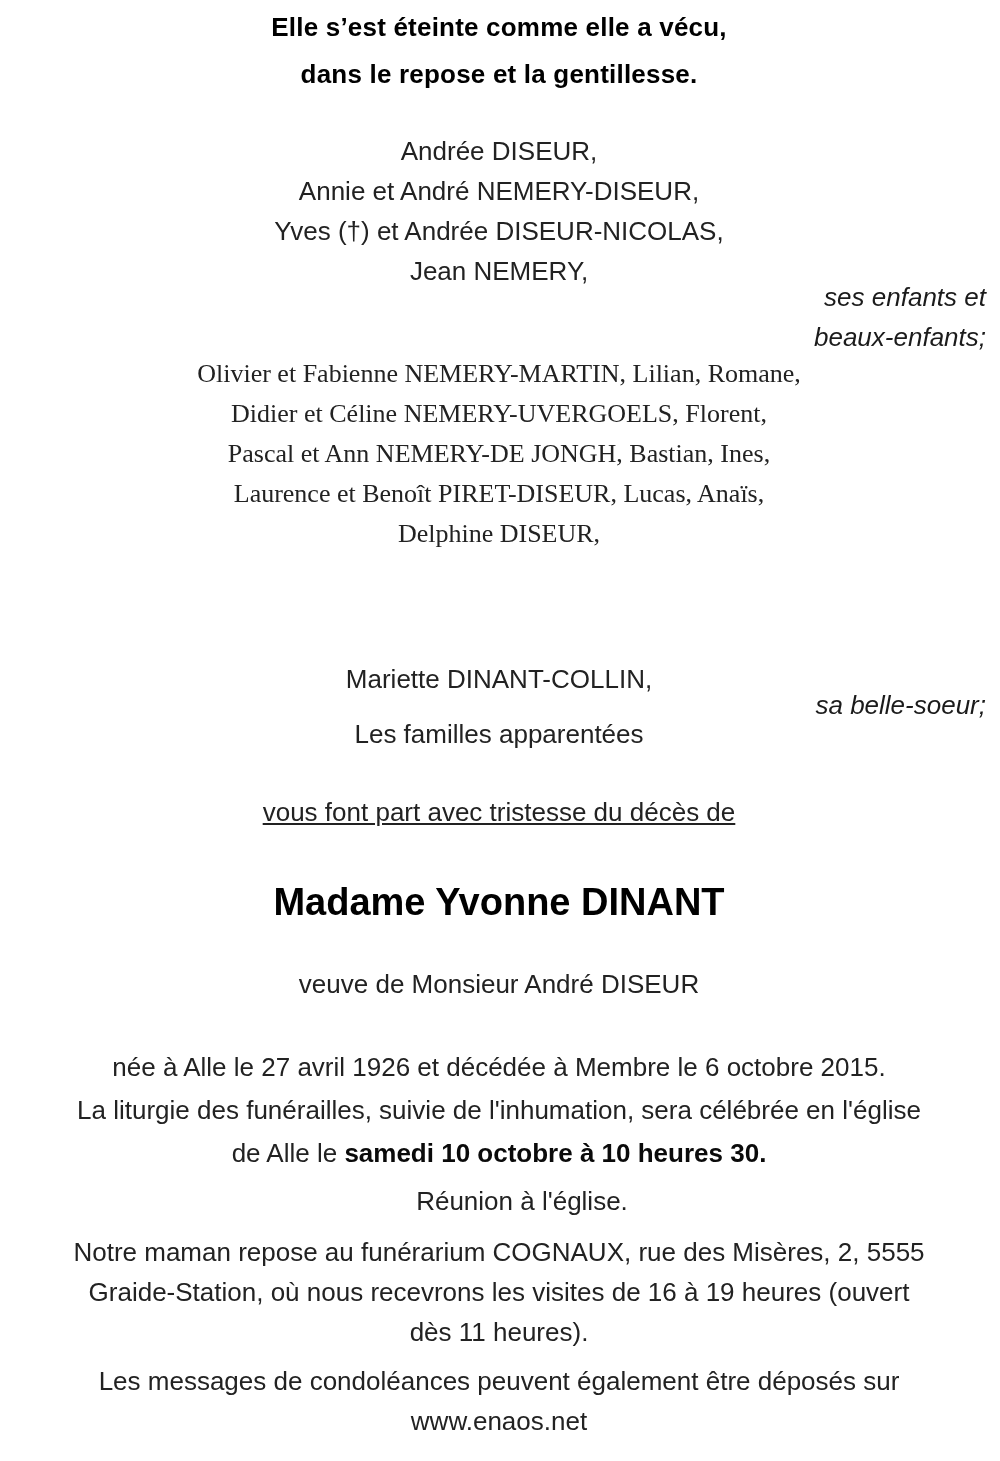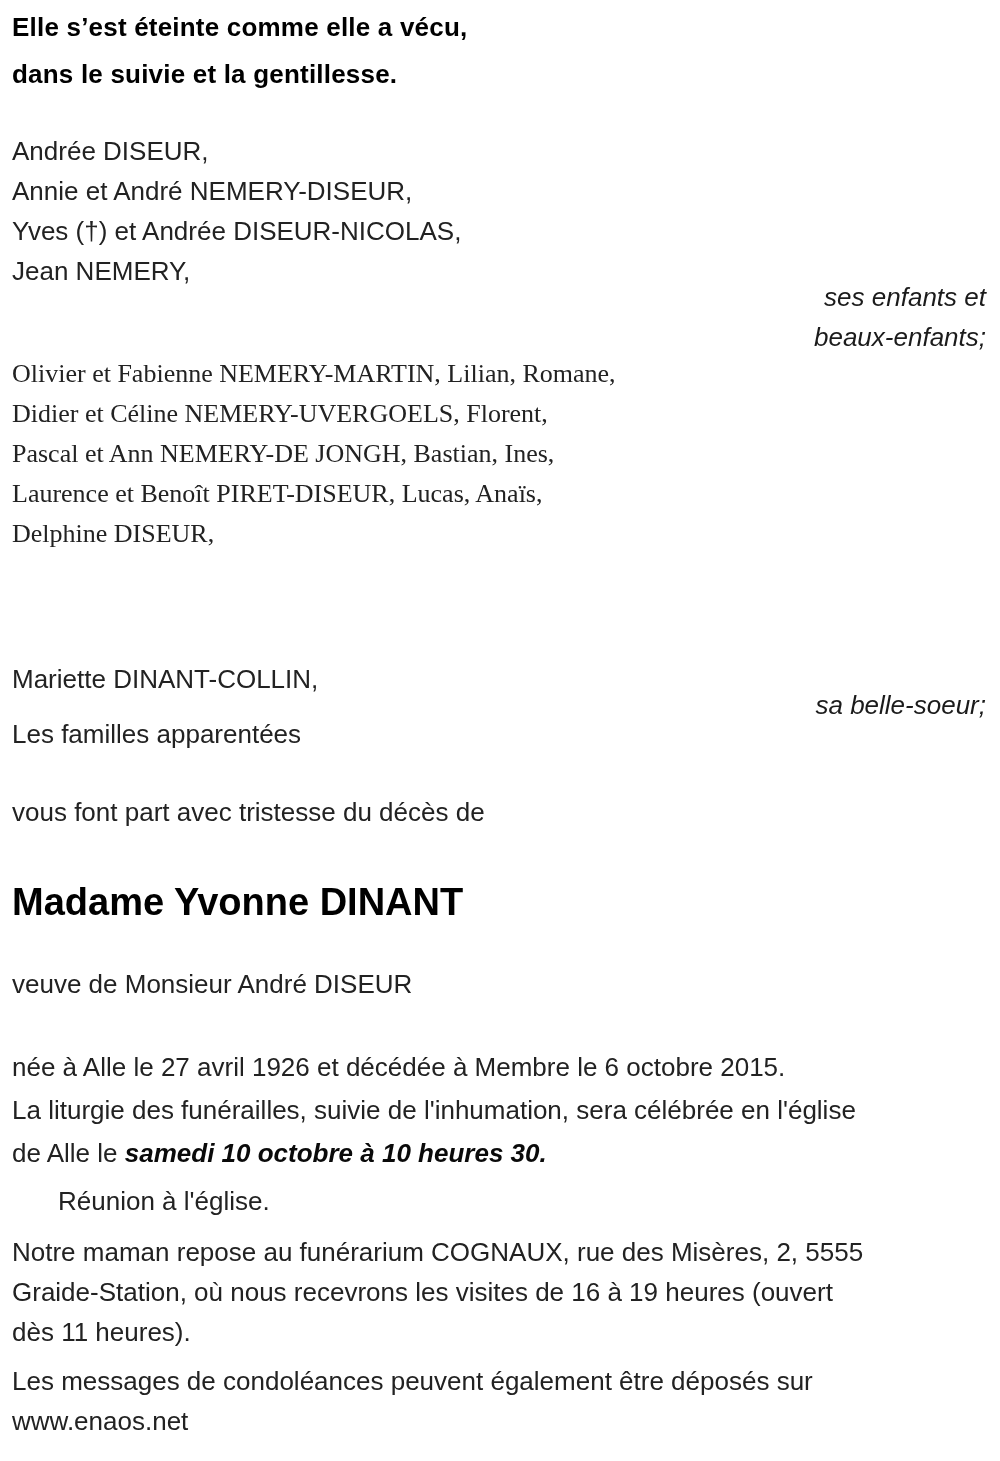--- a/index.html
+++ b/index.html
@@ -13,20 +13,21 @@
     height: 1461px;
     background: #ffffff;
     overflow: hidden;
     font-family: "Liberation Sans", "DejaVu Sans", sans-serif;
     color: #1e1e1e;
   }
   .line-block {
     position: absolute;
     left: 12px;
     right: 14px;
+    text-align: center;
   }
   .body-text {
     font-size: 26px;
     line-height: 40px;
     color: #222222;
   }
   .epigraph {
     top: 4px;
     font-size: 26px;
     line-height: 47px;
@@ -35,44 +36,44 @@
     letter-spacing: 0.2px;
   }
   .children-names   { top: 131px; }
   .relation         { font-style: italic; text-align: right; color: #1b1b1b; }
   .relation-children      { top: 277px; line-height: 40px; }
   .grandchildren-names    { top: 354px; font-family: Liberation Serif, serif; }
   .relation-grandchildren { top: 542px; line-height: 38px; }
   .sister-name      { top: 659px; }
   .relation-sister  { top: 685px; line-height: 40px; }
   .related-families { top: 714px; }
-  .announcement     { top: 792px; }
+  .announcement     { top: 792px; text-decoration: underline; }
   .deceased-name {
     top: 878px;
     font-size: 38px;
     line-height: 48px;
     font-weight: bold;
     color: #000000;
   }
   .widow-of    { top: 964px; }
   .life-dates  { top: 1047px; }
   .ceremony    { top: 1089px; line-height: 43px; }
-  .ceremony .bold-fragment { font-weight: bold; color: #0a0a0a; font-style: italic; }
+  .ceremony .bold-fragment { font-weight: bold; color: #0a0a0a; }
   .meeting     { top: 1181px; margin-left: 46px; }
   .repose      { top: 1232px; }
   .condolences { top: 1361px; }
 </style>
 </head>
 <body>
 
 <div class="page">
 
   <div class="line-block epigraph">
     <div>Elle s’est éteinte comme elle a vécu,</div>
-    <div>dans le suivie et la gentillesse.</div>
+    <div>dans le repose et la gentillesse.</div>
   </div>
 
   <div class="line-block body-text children-names">
     <div>Andrée DISEUR,</div>
     <div>Annie et André NEMERY-DISEUR,</div>
     <div>Yves (†) et Andrée DISEUR-NICOLAS,</div>
     <div>Jean NEMERY,</div>
   </div>
 
   <div class="line-block body-text relation relation-children">

